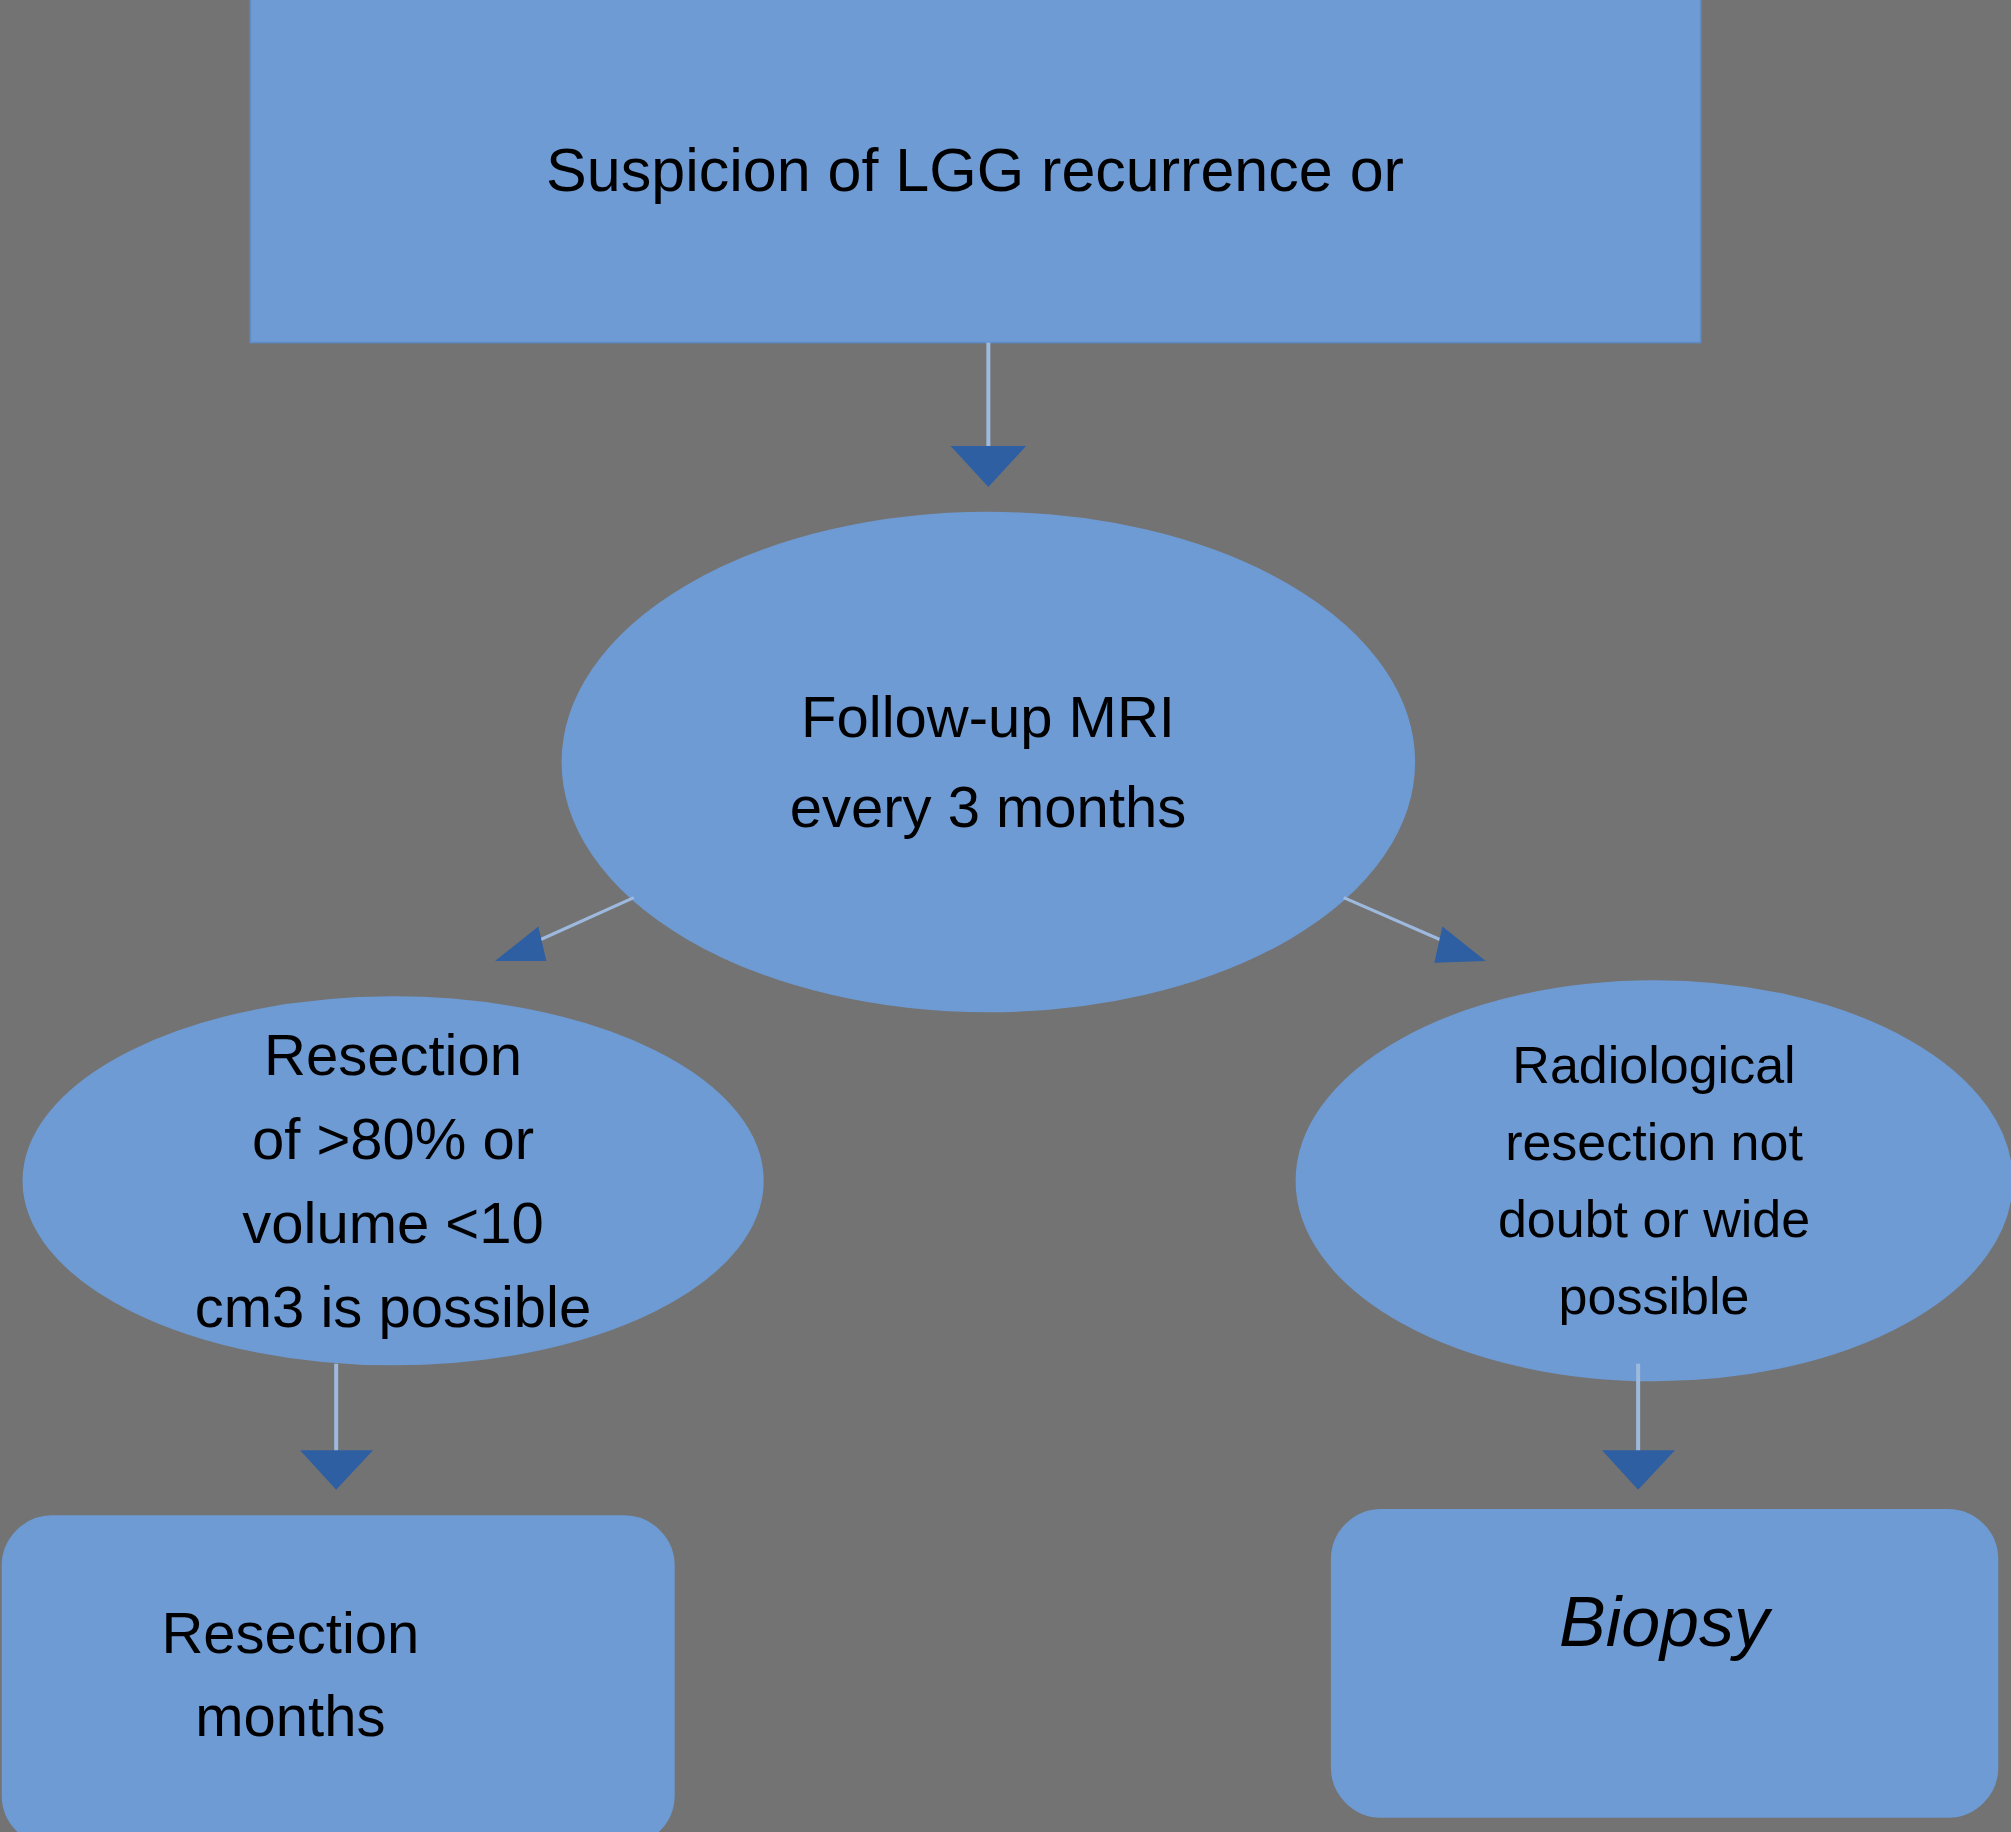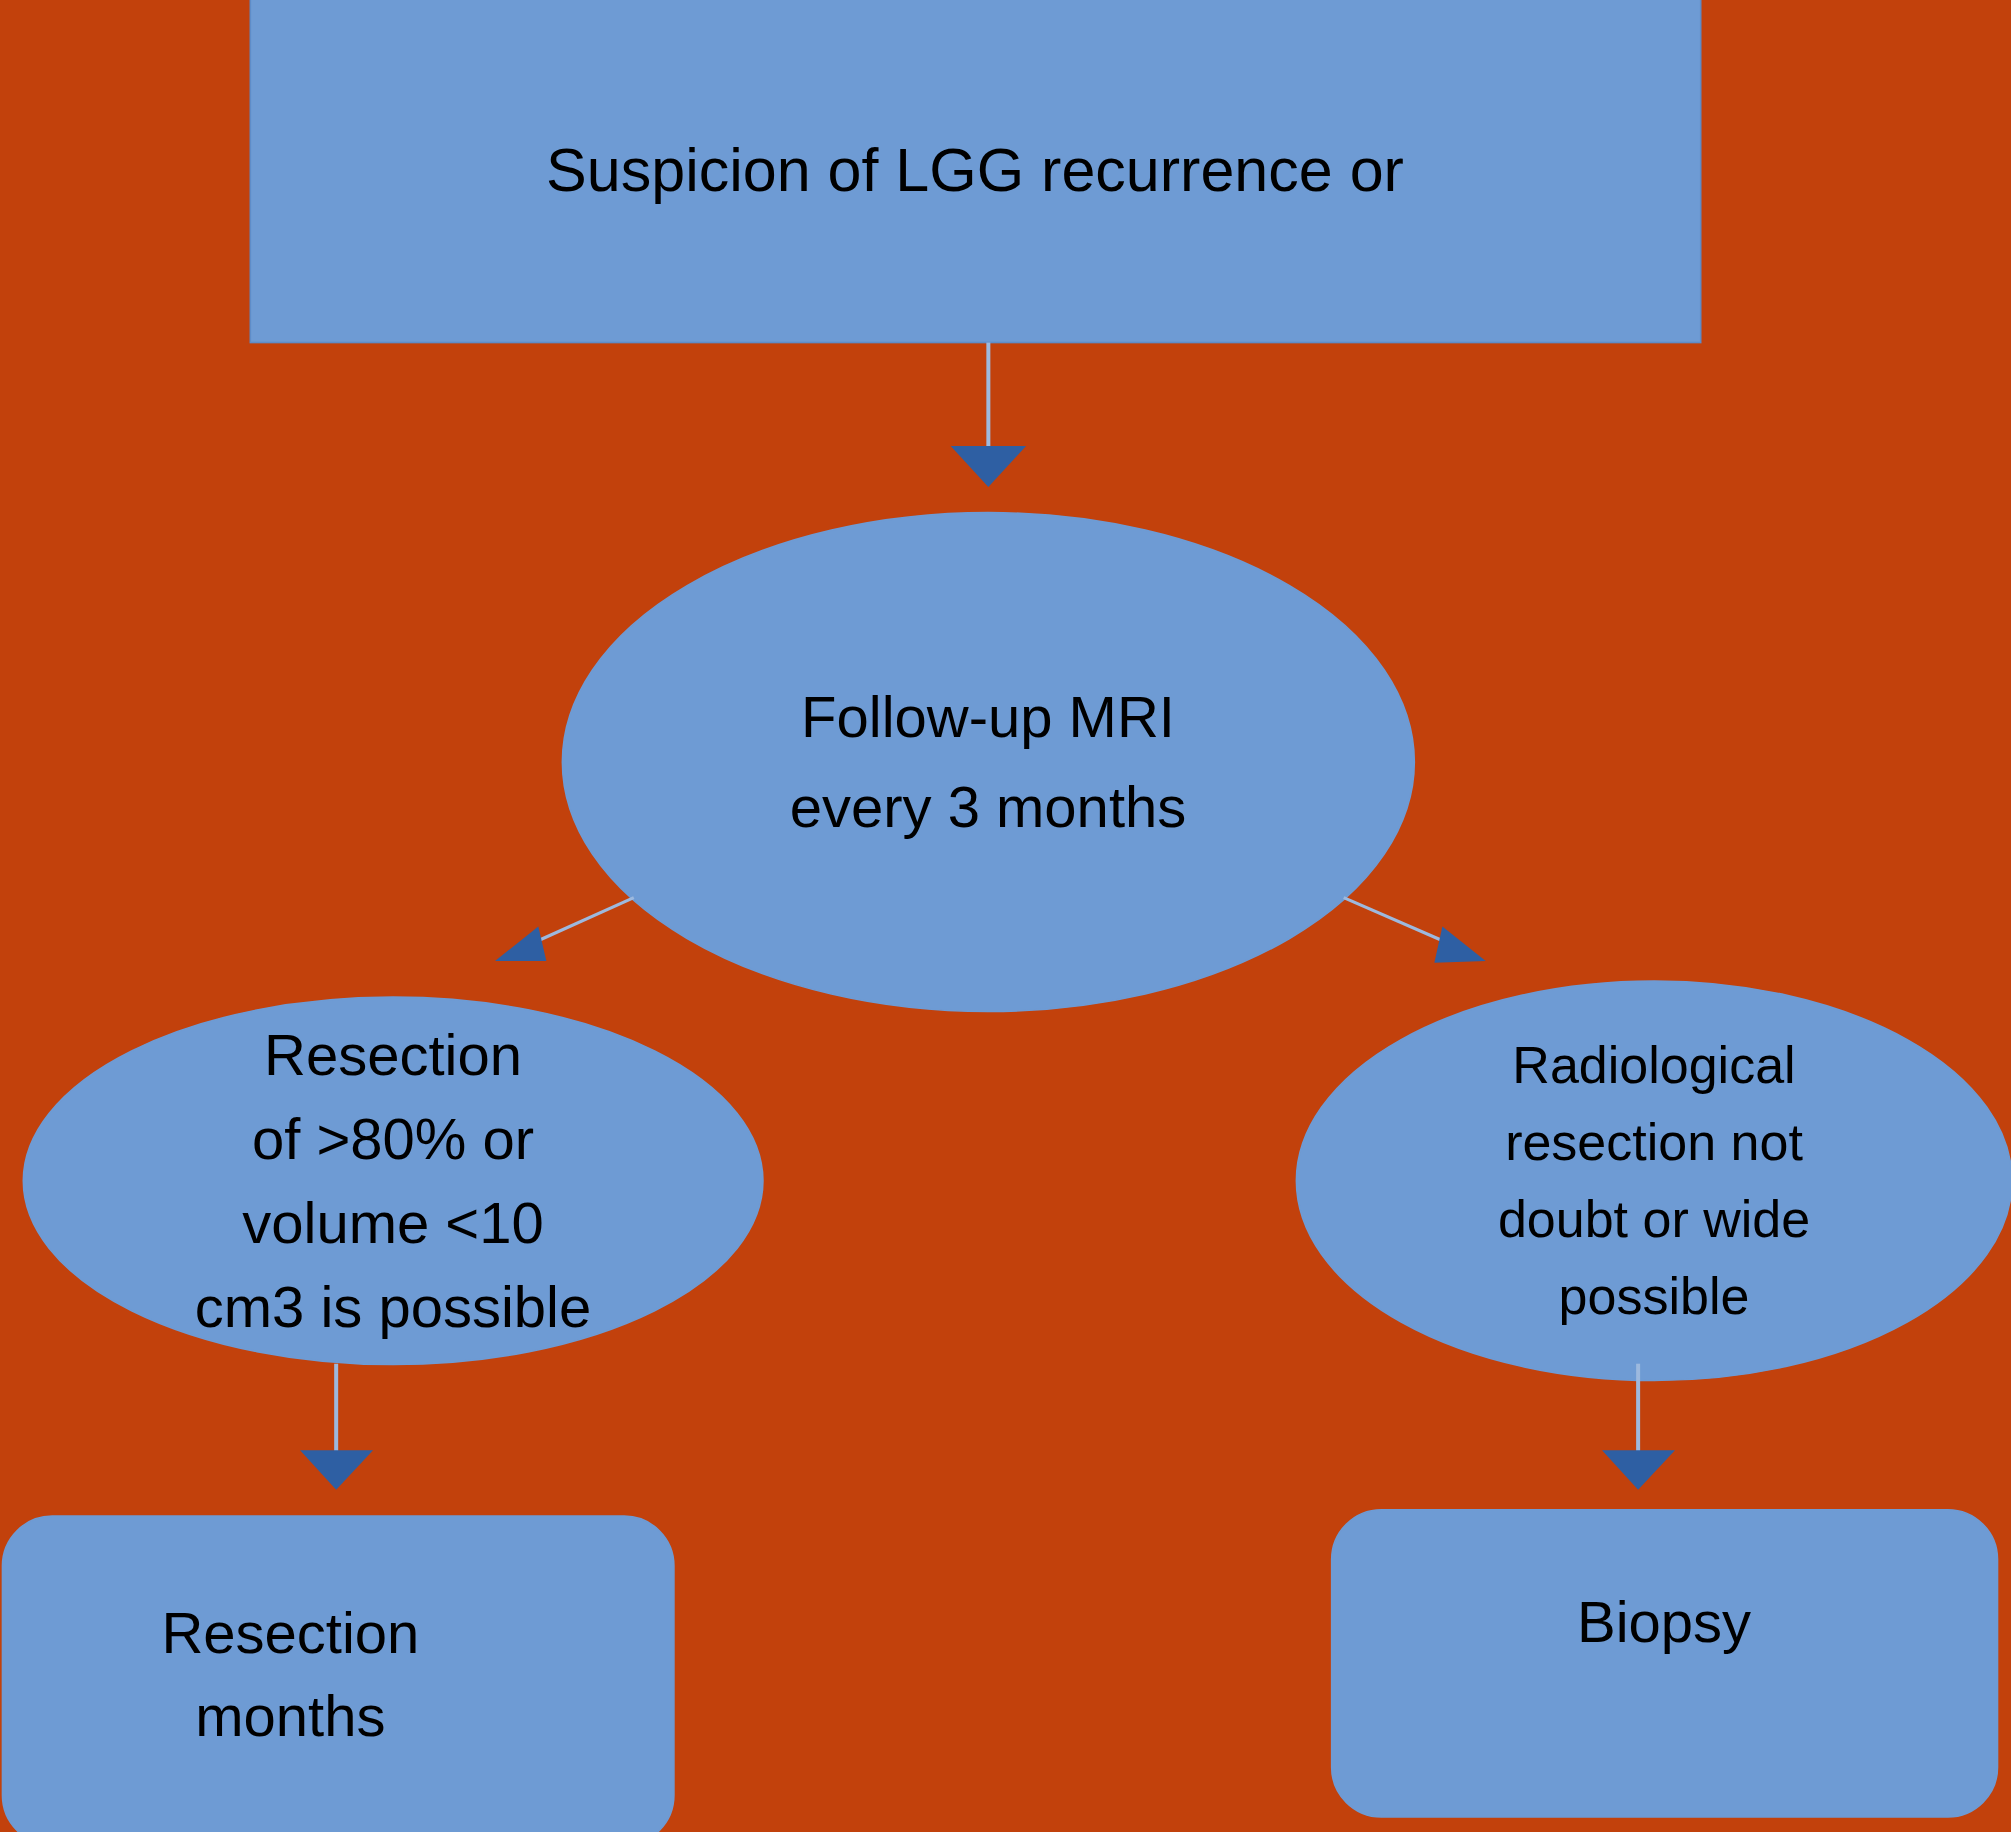--- a/index.html
+++ b/index.html
@@ -8,21 +8,21 @@
     padding: 0;
     background: #ffffff;
   }
   body {
     font-family: "Liberation Sans", sans-serif;
   }
   #canvas {
     position: relative;
     width: 2012px;
     height: 1833px;
-    background: #c2410c;
+    background: #737373;
     overflow: hidden;
   }
   #canvas svg.layer {
     position: absolute;
     top: 0;
     left: 0;
     width: 2012px;
     height: 1833px;
   }
   .node-label {
@@ -60,21 +60,21 @@
   }
   .lbl-bl {
     left: 2.4px; top: 1516px; width: 671px; height: 317px;
     font-size: 58px; line-height: 1.42;
     justify-content: center;
     padding-right: 95px;
     box-sizing: border-box;
   }
   .lbl-br {
     left: 1331px; top: 1510px; width: 666px; height: 225px;
-    font-size: 58px; line-height: 1.42;
+    font-size: 70px; line-height: 1.42; font-style: italic;
   }
 </style>
 </head>
 <body>
 
 <div id="canvas">
 
   <svg class="layer" viewBox="0 0 2508 2285" xmlns="http://www.w3.org/2000/svg">
 
     <rect x="312" y="-6" width="1808" height="433" fill="#6E9BD4" stroke="#5E8CC8" stroke-width="2"></rect>

